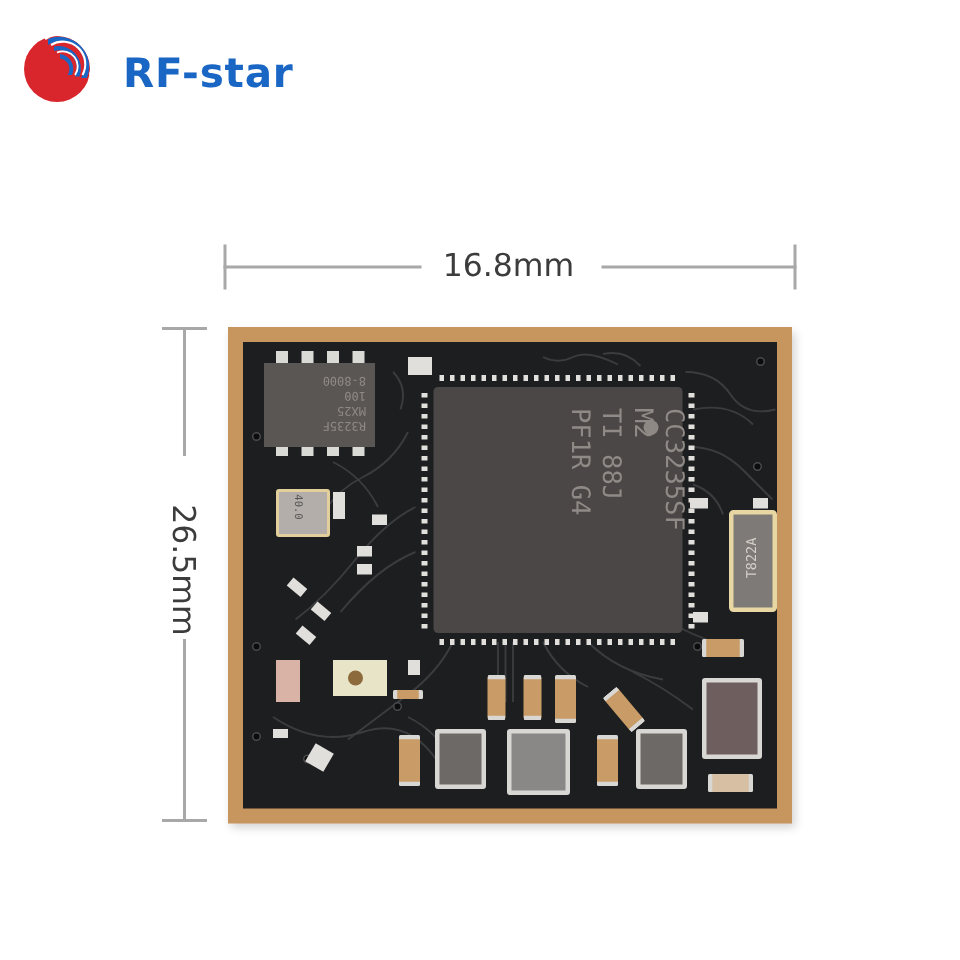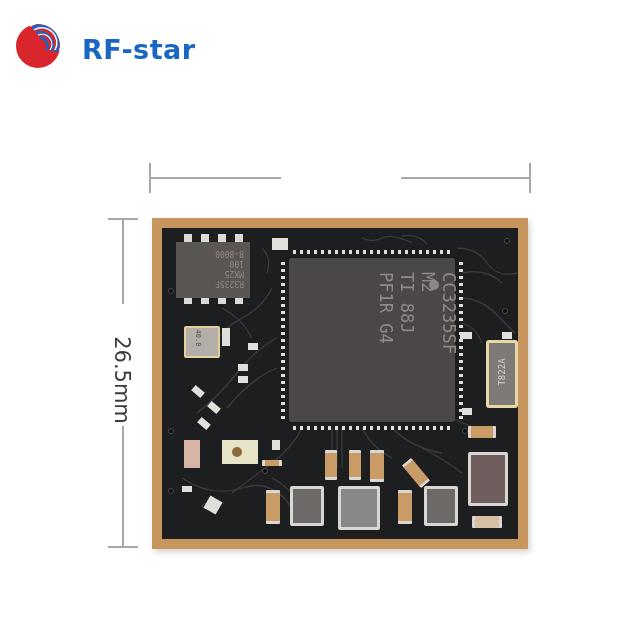--- a/index.html
+++ b/index.html
@@ -49,20 +49,21 @@
     <path d="M16 4 A20 20 0 0 1 46 28" stroke="#ffffff" stroke-width="1.6" fill="none"></path>
     <path d="M20 8 A15 15 0 0 1 41 28" stroke="#ffffff" stroke-width="1.4" fill="none"></path>
     <path d="M24 13 A10 10 0 0 1 36 28" stroke="#ffffff" stroke-width="1.2" fill="none"></path>
   </svg>
   <span class="logo-text">RF-star</span>
 </div>
 
 <div class="dim-h">
   <div class="tick" style="left:0"></div>
   <div class="line" style="left:0;width:132px"></div>
+  <span class="label">16.8mm</span>
   <div class="line" style="left:252px;width:130px"></div>
   <div class="tick" style="left:380px"></div>
 </div>
 
 <div class="dim-v">
   <div class="tick" style="top:0"></div>
   <div class="line" style="top:0;height:86px"></div>
   <span class="label">26.5mm</span>
   <div class="line" style="top:208px;height:122px"></div>
   <div class="tick" style="top:328px"></div>

